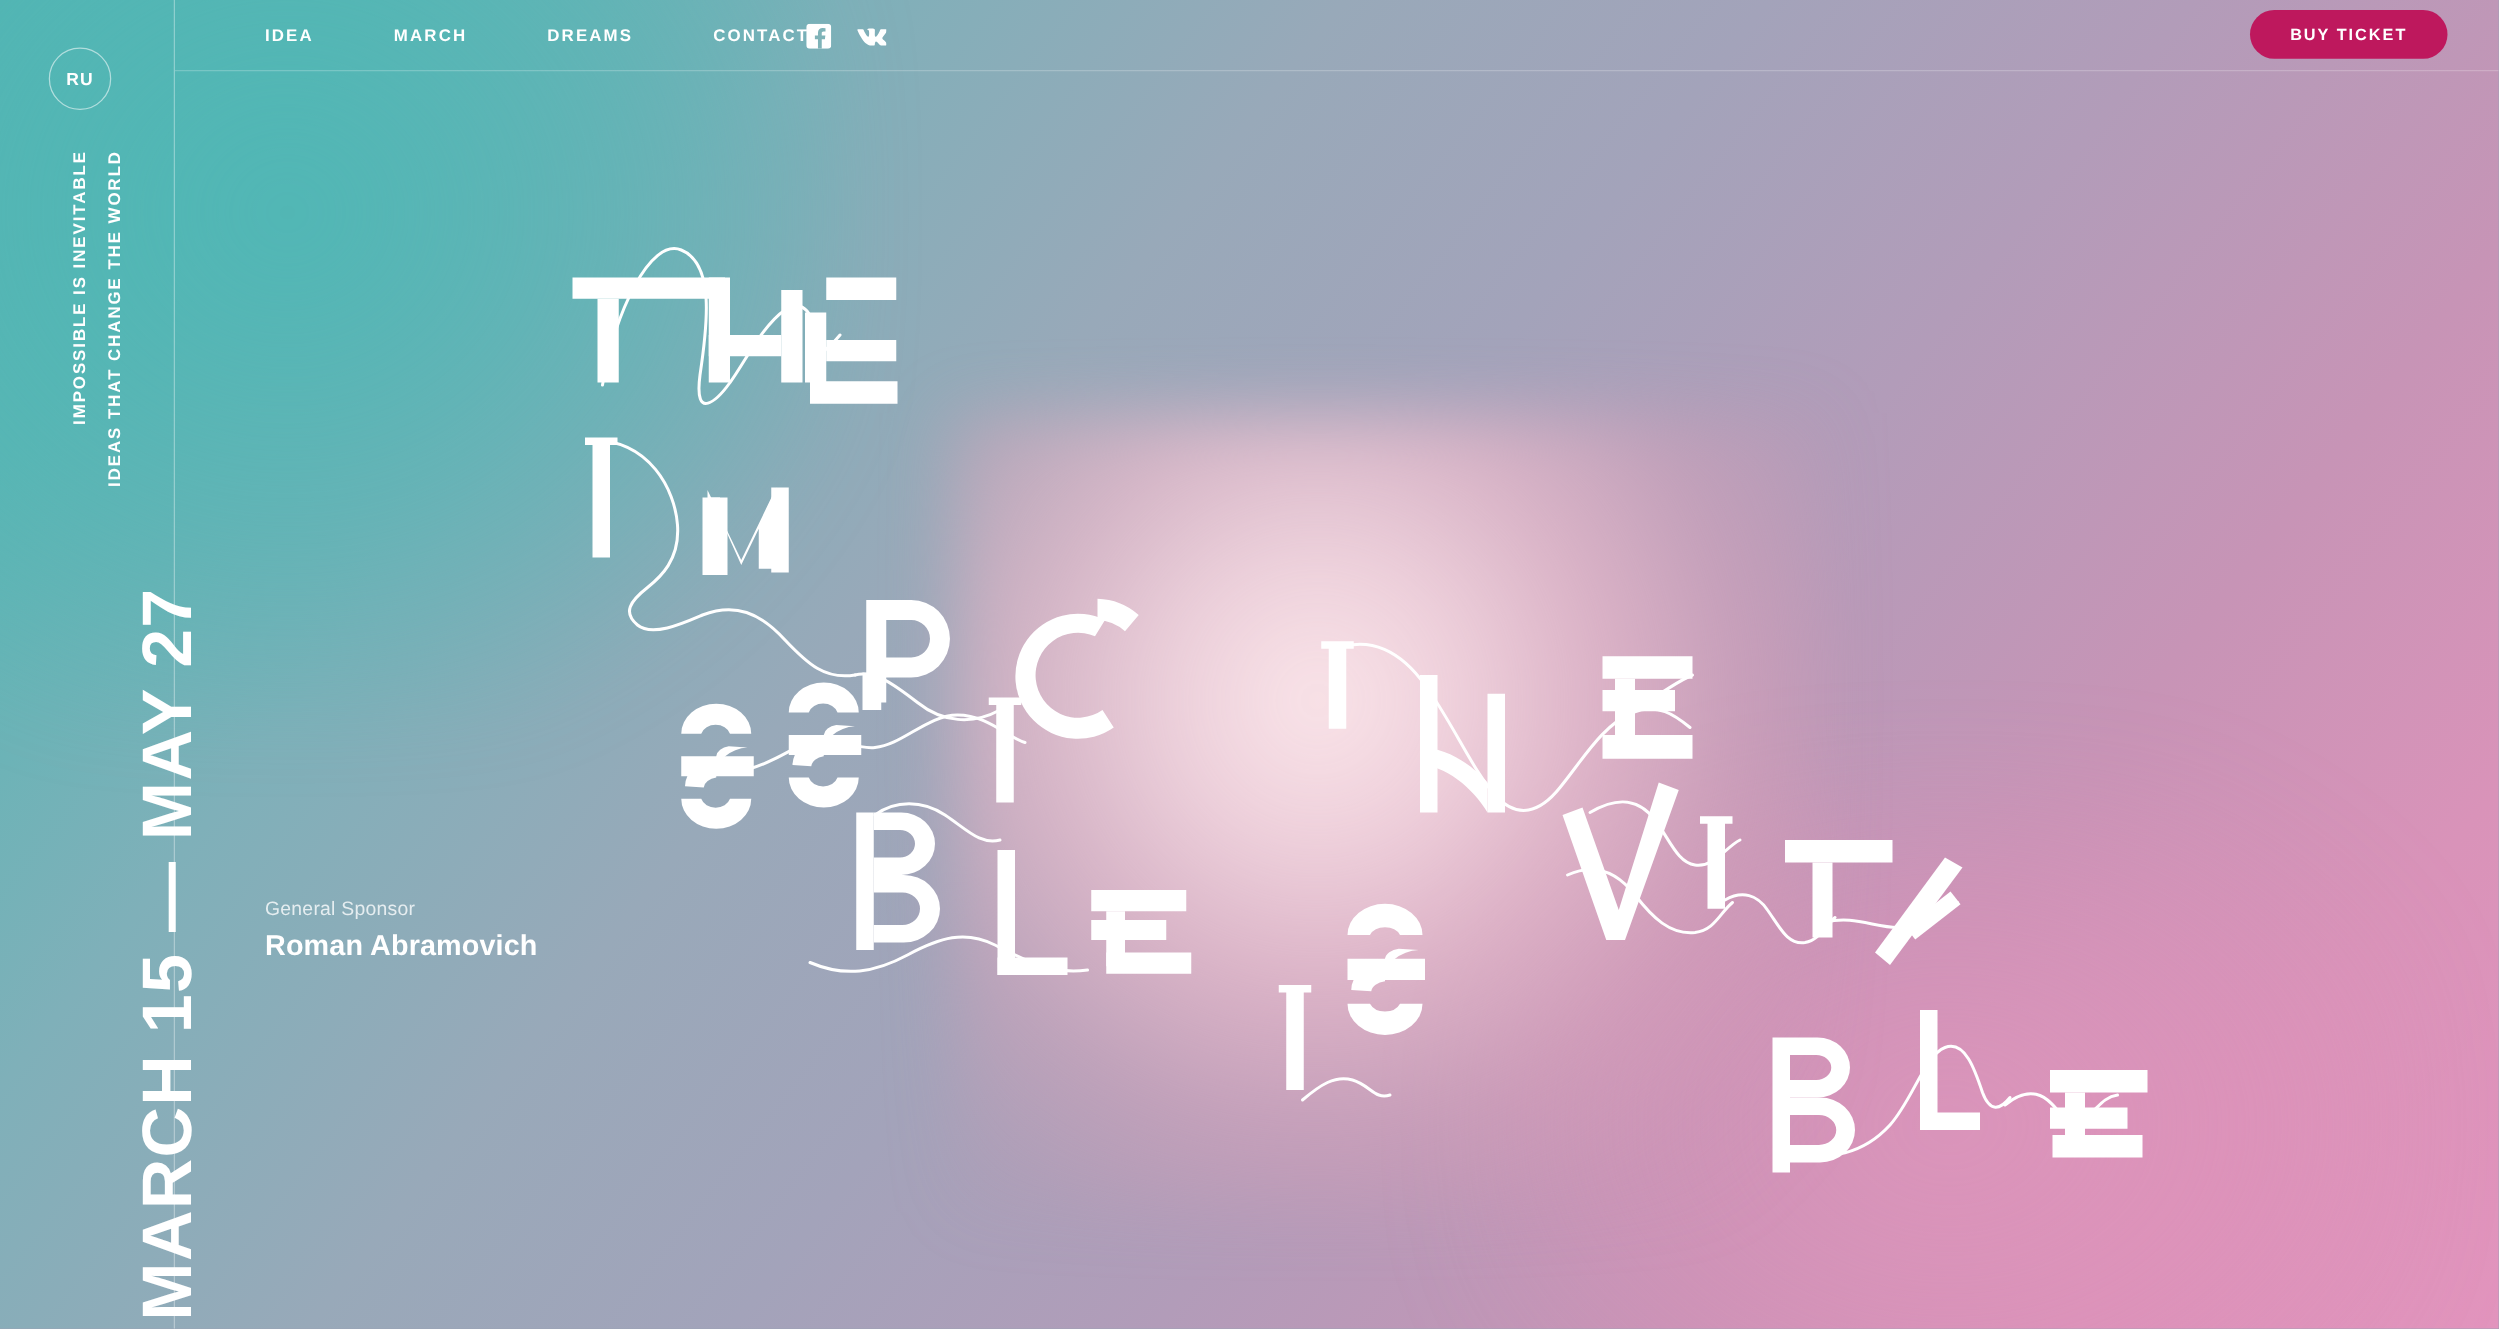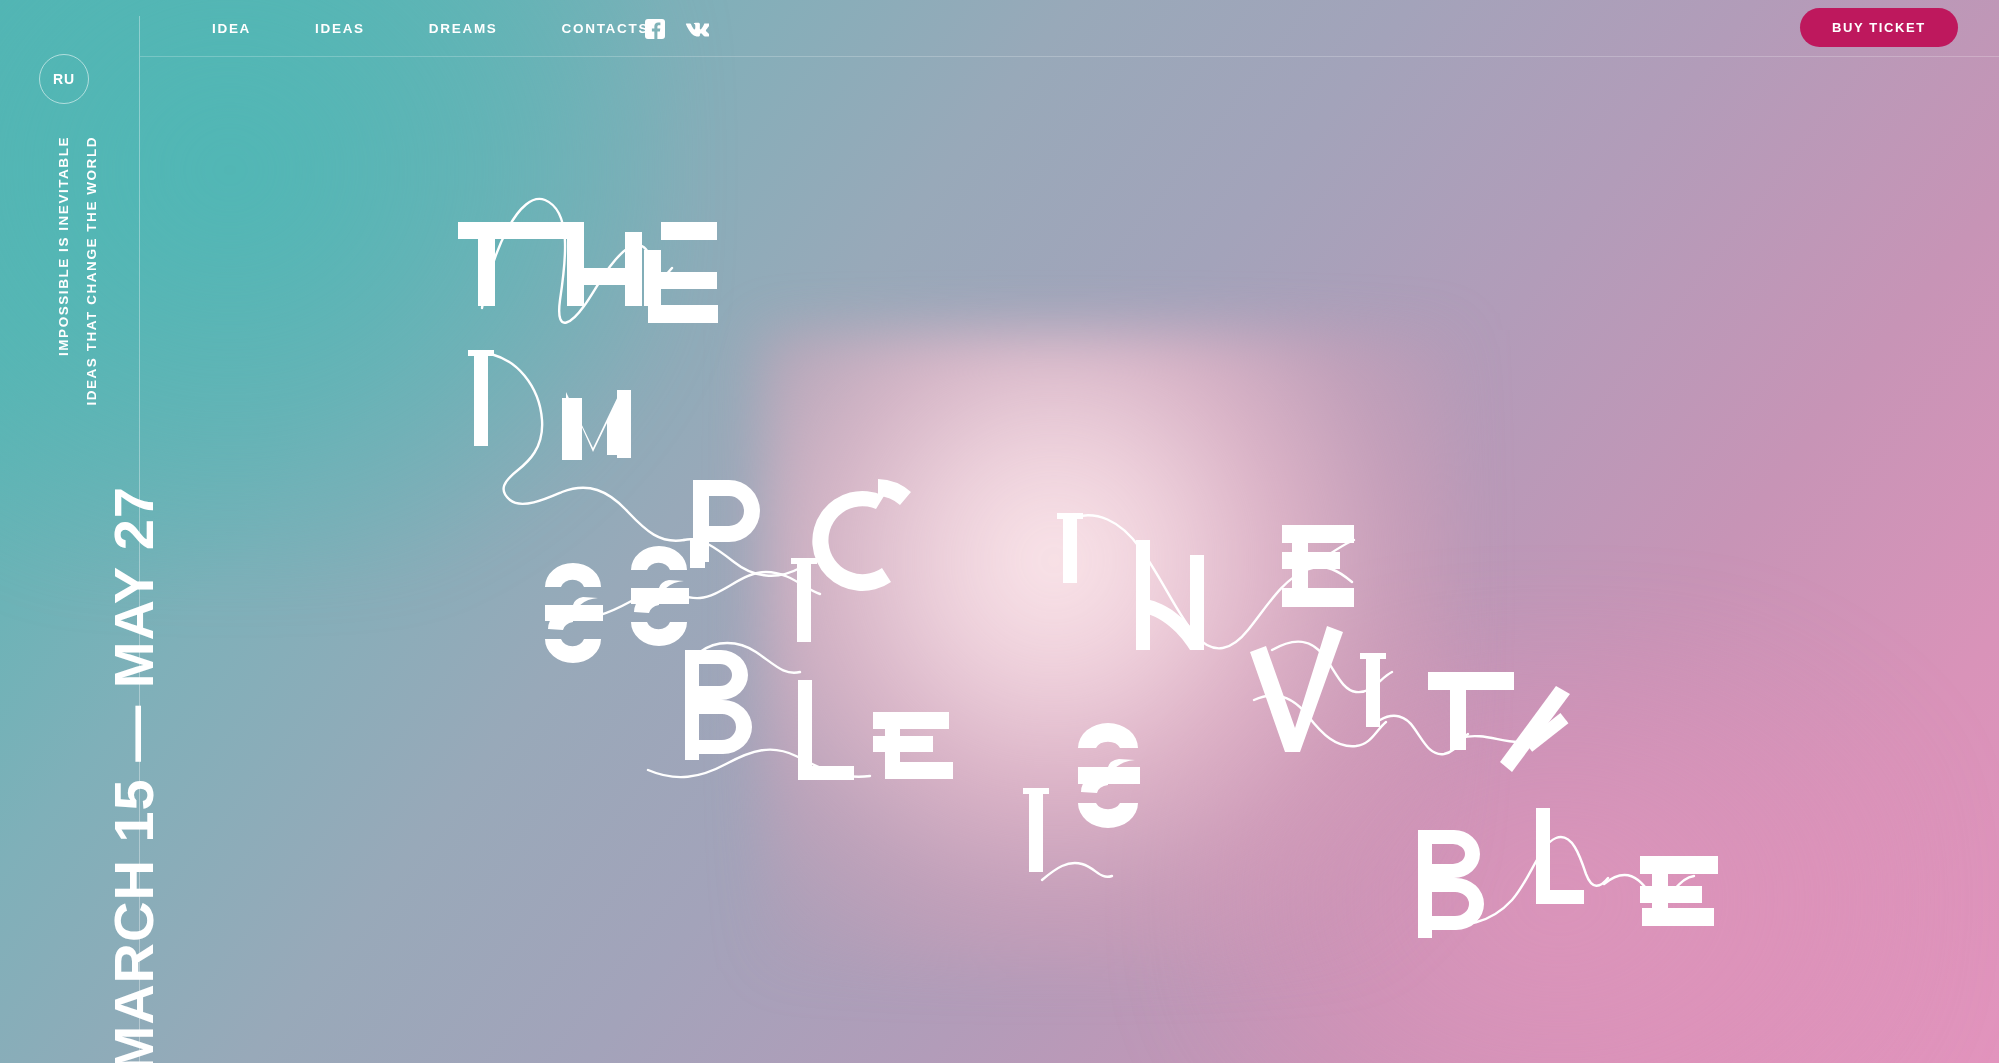--- a/index.html
+++ b/index.html
@@ -54,21 +54,21 @@
     width:900px; height:820px;
     background: radial-gradient(ellipse at 50% 50%,
         rgba(78,183,181,0.85) 0%,
         rgba(80,182,180,0.45) 45%,
         rgba(80,182,180,0) 78%);
     filter: blur(30px);
   }
 
   
   .rail {
-    position:absolute; left:0; top:16px; bottom:0; width:168px;
+    position:absolute; left:0; top:0; bottom:0; width:168px;
     z-index:6;
   }
   .rail-divider {
     position:absolute; left:139px; top:0; bottom:0; width:1px;
     background: rgba(255,255,255,0.35);
   }
   .lang-btn {
     position:absolute; left:39px; top:38px;
     width:50px; height:50px; border-radius:50%;
     border:1px solid rgba(255,255,255,0.55);
@@ -291,34 +291,38 @@
     </div>
     <div class="bigdate-wrap">
       <div class="bigdate">MARCH 15 — MAY 27</div>
     </div>
   </div>
 
   <div class="topbar">
     <div class="nav-underline"></div>
     <nav class="nav">
       <a class="nav-item" href="#">IDEA</a>
-      <a class="nav-item" href="#">IDEAS</a>
+      <a class="nav-item" href="#">MARCH</a>
       <a class="nav-item" href="#">DREAMS</a>
       <a class="nav-item" href="#">CONTACTS</a>
     </nav>
     <div class="social">
       <a class="soc-icon" href="#">
         <svg width="20" height="20" viewBox="0 0 20 20">
           <rect x="0" y="0" width="20" height="20" rx="3" fill="#ffffff"></rect>
           <path d="M12.4 20v-7.6h2.5l.4-3h-2.9V7.6c0-.85.24-1.43 1.45-1.43H15.4V3.5a20 20 0 0 0-2.26-.12c-2.24 0-3.77 1.37-3.77 3.88v2.15H6.9v3h2.47V20z" fill="#7fb3b8"></path>
         </svg>
       </a>
       <a class="soc-icon" href="#">
         <svg width="24" height="16" viewBox="0 0 24 16">
           <path d="M12.6 15.4h1.43s.43-.05.65-.29c.2-.22.2-.63.2-.63s-.03-1.92.86-2.2c.88-.28 2 1.85 3.2 2.67.9.62 1.58.48 1.58.48l3.2-.04s1.67-.1.88-1.42c-.07-.1-.47-.96-2.38-2.73-2-1.85-1.73-1.55.68-4.76 1.47-1.96 2.05-3.15 1.87-3.66-.18-.49-1.26-.36-1.26-.36l-3.6.02s-.27-.03-.47.09c-.2.12-.32.38-.32.38s-.57 1.5-1.32 2.78c-1.6 2.7-2.24 2.84-2.5 2.67-.6-.39-.45-1.57-.45-2.42 0-2.64.4-3.74-.78-4.02-.39-.1-.68-.16-1.68-.17-1.29-.01-2.38.004-3 .3-.41.2-.73.64-.54.67.24.03.78.14 1.07.53.37.5.36 1.62.36 1.62s.21 3.08-.5 3.46c-.48.27-1.14-.27-2.57-2.72a22.8 22.8 0 0 1-1.28-2.64s-.1-.25-.3-.38a1.48 1.48 0 0 0-.56-.21l-3.42.02s-.51.015-.7.24c-.17.2-.014.6-.014.6s2.68 6.26 5.71 9.42c2.78 2.89 5.94 2.7 5.94 2.7z" fill="#ffffff"></path>
         </svg>
       </a>
     </div>
     <button class="buy-btn">BUY TICKET</button>
   </div>
 
 
+  <div class="sponsor">
+    <div class="sponsor-label">General Sponsor</div>
+    <div class="sponsor-name">Roman Abramovich</div>
+  </div>
 </div>
 
 </body></html>

